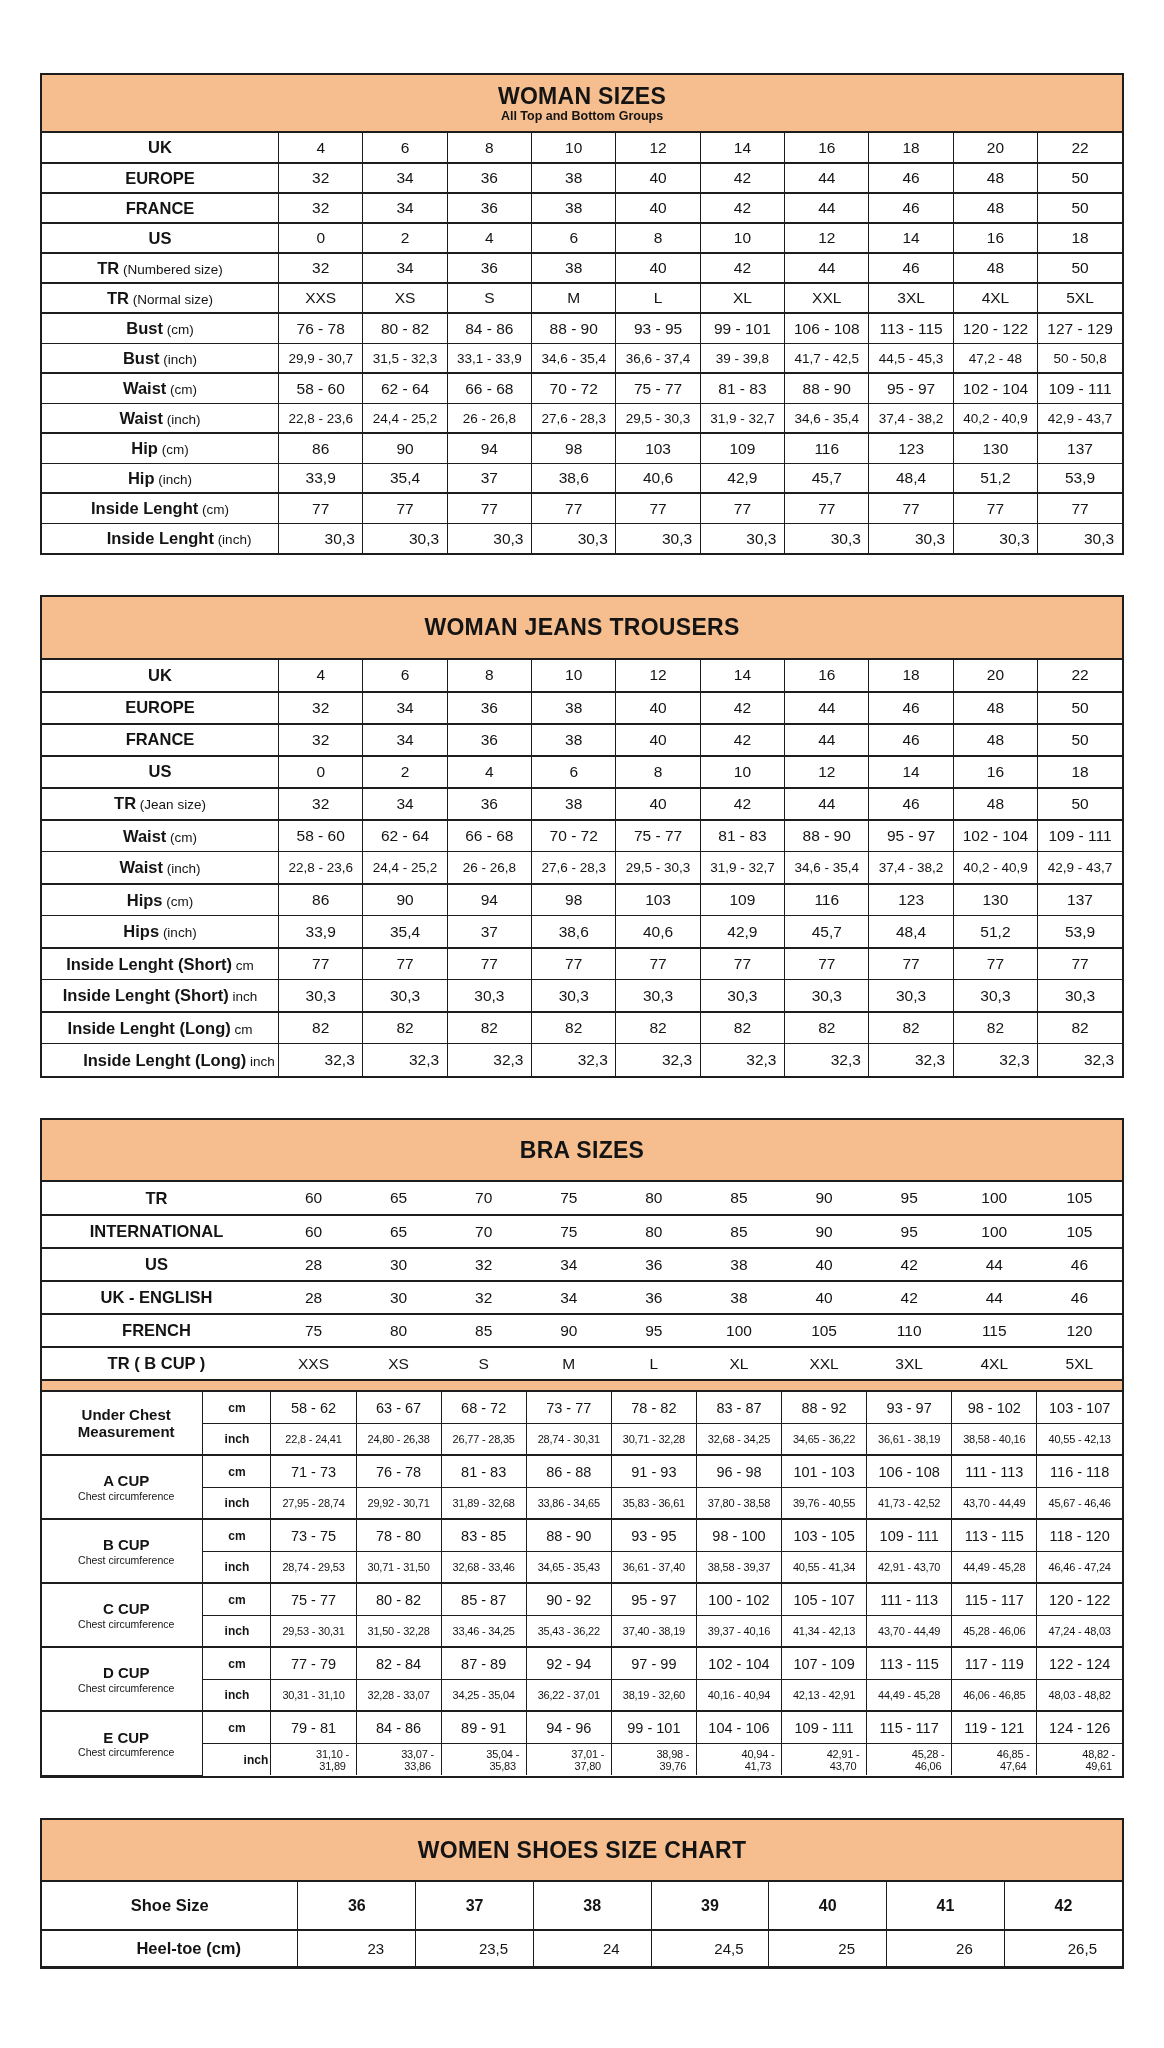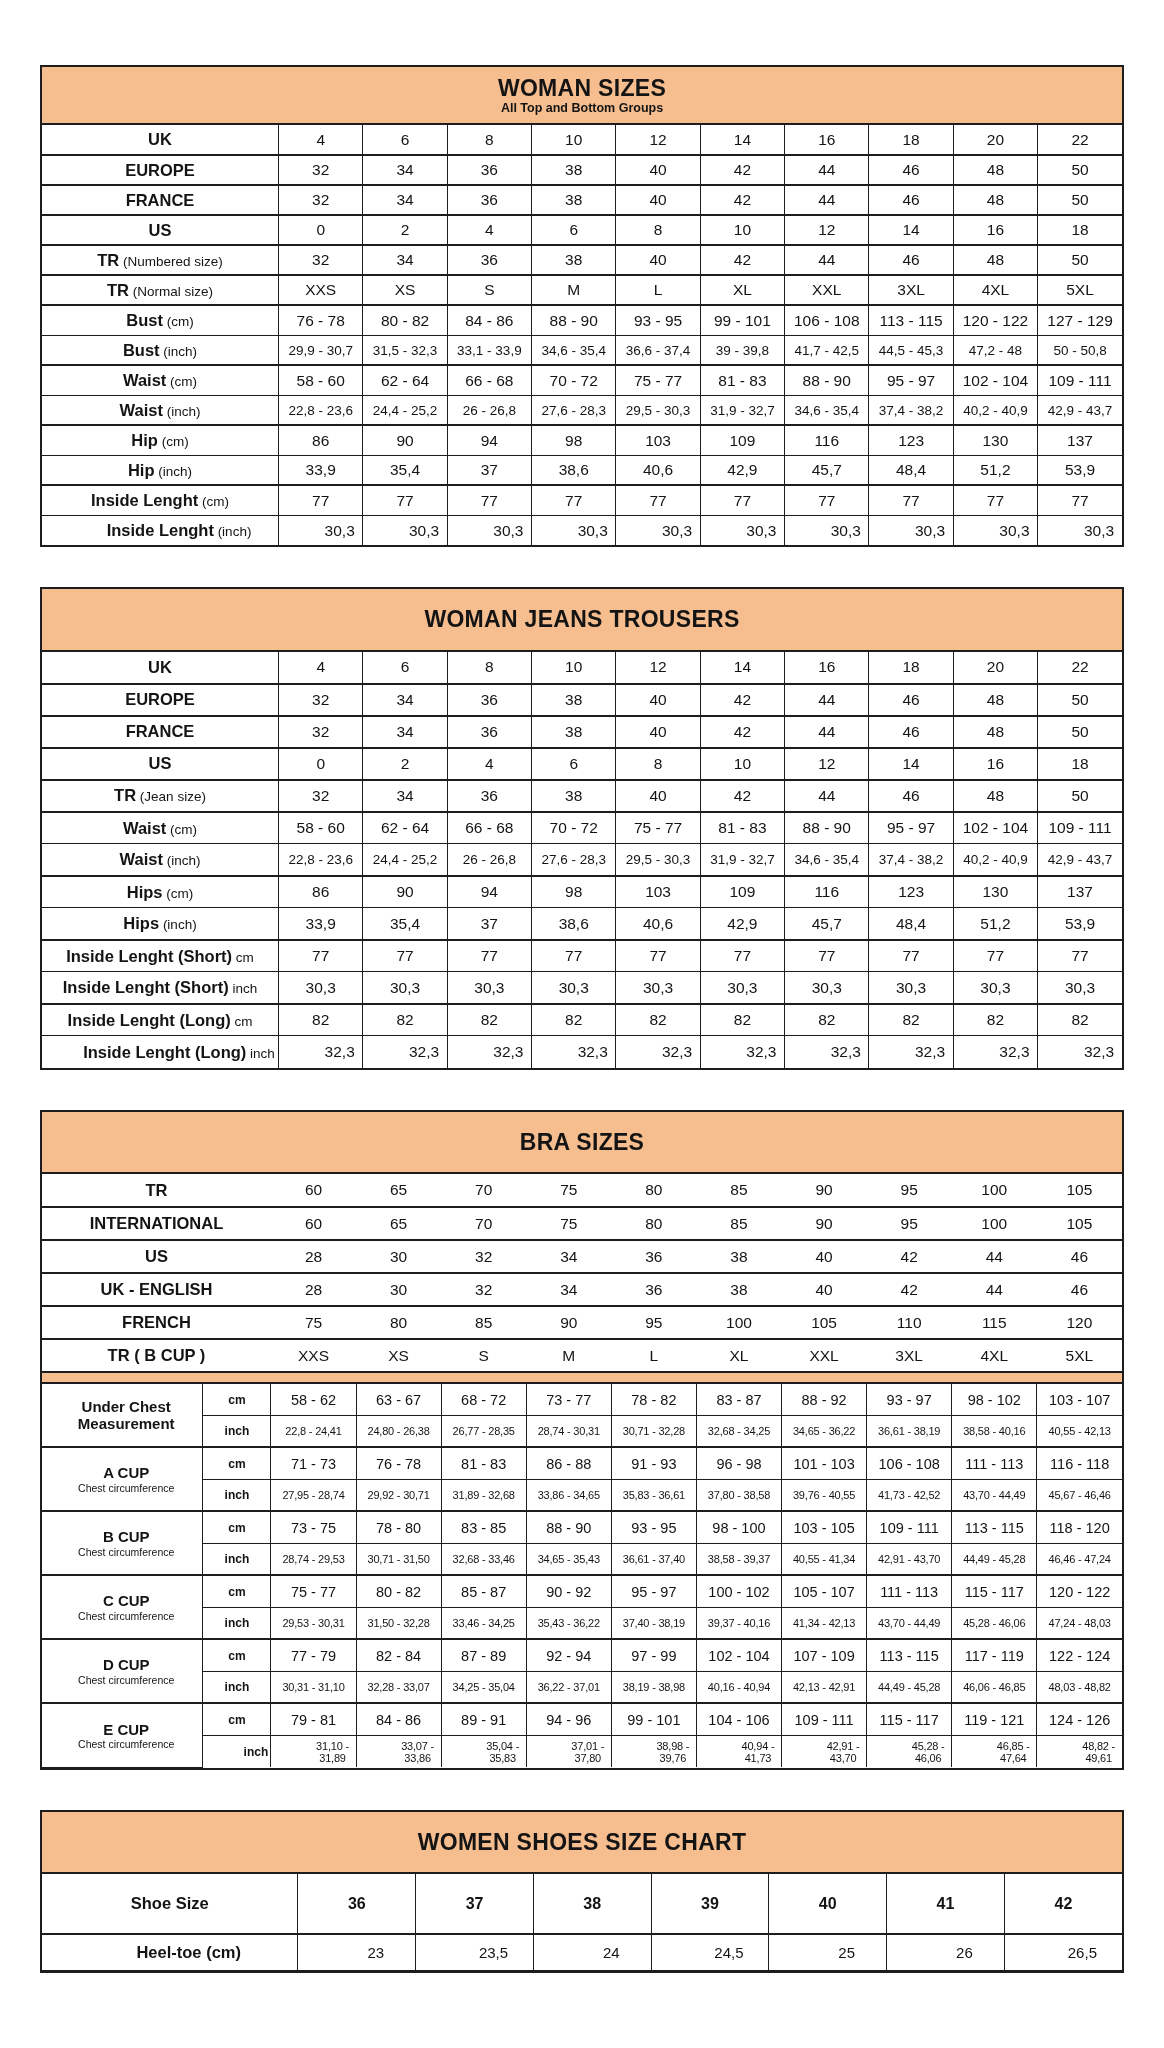--- a/index.html
+++ b/index.html
@@ -11,20 +11,21 @@
   html,body{margin:0;padding:0;background:#ffffff;}
   body{
     width:1164px;height:2048px;
     font-family:"Liberation Sans", sans-serif;
     color:var(--tx);
   }
   .page{width:1164px;padding:65px 40px 40px 40px;}
   .tbl{
     border:2px solid var(--bd);
     background:#fff;
+    margin-top:8px;
   }
   .tbl + .tbl{margin-top:40px;}
   .hdr{
     background:var(--orange);
     border-bottom:2px solid var(--bd);
     text-align:center;
     padding:8px 0 7px 0;
   }
   .hdr .title{font-size:23px;font-weight:700;letter-spacing:.3px;line-height:1.15;}
   .hdr .subtitle{font-size:12.5px;font-weight:700;line-height:1.2;}
@@ -65,21 +66,21 @@
   }
   .t3 tr.cuprow td{height:32px;}
   .t3 td.cuplbl{text-align:center;padding-left:10px;vertical-align:middle;}
   .t3 .cup{font-weight:700;font-size:15px;line-height:1.15;}
   .t3 .cc{font-weight:400;font-size:10.5px;line-height:1.2;}
   .t3 td.unit{font-weight:700;font-size:12px;}
   .t3 td.cval{font-size:14.5px;}
   .t3 td.ival{font-size:11px;letter-spacing:-0.2px;}
   
   .t4{border-bottom:3px solid var(--bd);}
-  .t4 tr.shoe td{height:60px;font-weight:700;font-size:16px;}
+  .t4 tr.shoe td{height:48px;font-weight:700;font-size:16px;}
   .t4 tr.heel td{height:36px;font-size:15px;}
   .t4 td.lbl{font-size:16px;}
 </style>
 </head>
 <body>
 
 <div class="page">
 
   <section class="tbl t1">
     <div class="hdr">
@@ -688,21 +689,21 @@
             <td class="cval">113 - 115</td>
             <td class="cval">117 - 119</td>
             <td class="cval">122 - 124</td>
           </tr>
           <tr class="cuprow nosep">
             <td class="unit">inch</td>
             <td class="ival">30,31 - 31,10</td>
             <td class="ival">32,28 - 33,07</td>
             <td class="ival">34,25 - 35,04</td>
             <td class="ival">36,22 - 37,01</td>
-            <td class="ival">38,19 - 38,98</td>
+            <td class="ival">38,19 - 32,60</td>
             <td class="ival">40,16 - 40,94</td>
             <td class="ival">42,13 - 42,91</td>
             <td class="ival">44,49 - 45,28</td>
             <td class="ival">46,06 - 46,85</td>
             <td class="ival">48,03 - 48,82</td>
           </tr>
           <tr class="cuprow grp">
             <td class="cuplbl" rowspan="2">
               <div class="cup">E CUP</div>
               <div class="cc">Chest circumference</div>

